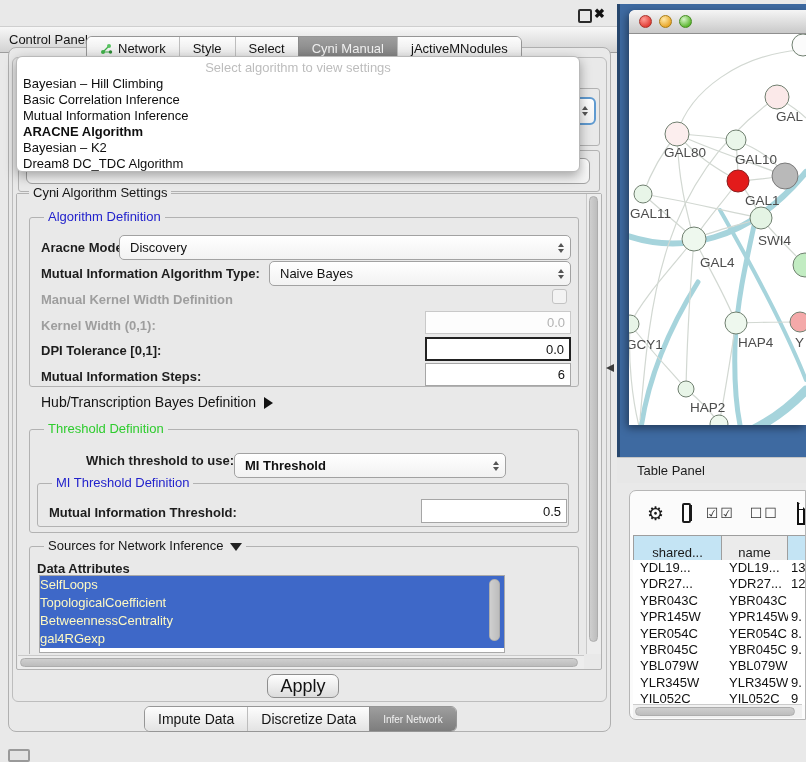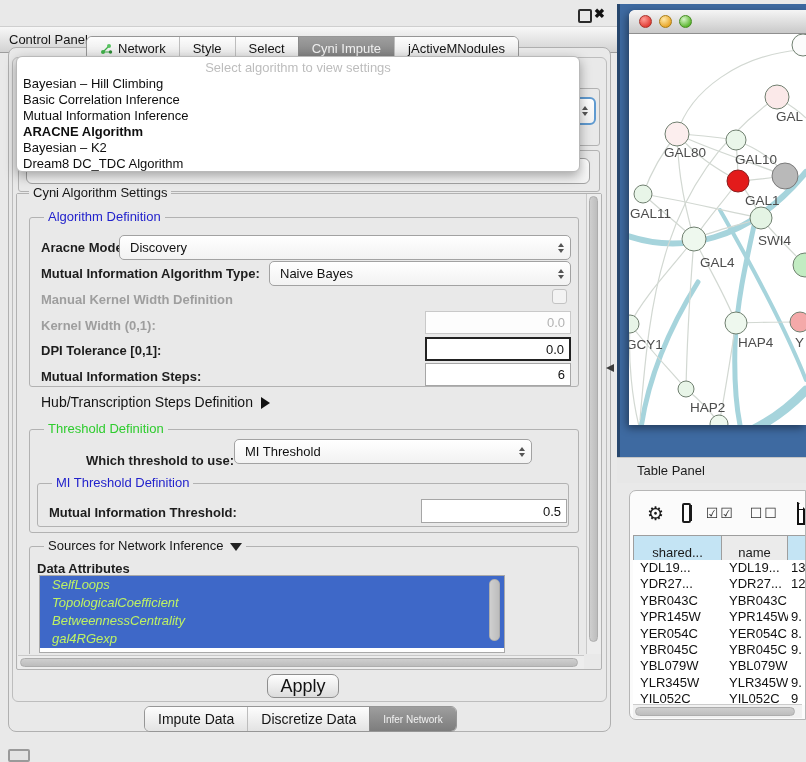--- a/index.html
+++ b/index.html
@@ -32,21 +32,21 @@
   .checkbox{position:absolute;width:15px;height:15px;border:1px solid #c3c3c3;border-radius:3px;background:#f3f3f3;box-sizing:border-box;}
   .popup{position:absolute;left:16px;top:56px;width:564px;height:116px;background:#fff;border:1px solid #b9b9b9;border-radius:6px;box-shadow:0 4px 12px rgba(0,0,0,.35);font-size:13px;z-index:10;box-sizing:border-box;padding-top:2px;}
   .popup .hint{text-align:center;color:#bdbdbd;height:17px;line-height:17px;}
   .popup .item{height:16px;line-height:16px;padding-left:6px;color:#0e0e0e;white-space:nowrap;}
   .popup .item.bold{font-weight:bold;}
   .vscroll{position:absolute;background:#ededed;border-left:1px solid #c9c9c9;box-sizing:border-box;}
   .vscroll .thumb{position:absolute;left:2px;width:9px;background:linear-gradient(90deg,#cfcfcf,#bdbdbd);border:1px solid #adadad;border-radius:5px;box-sizing:border-box;}
   .hscroll{position:absolute;background:#ededed;border-top:1px solid #c9c9c9;box-sizing:border-box;}
   .hscroll .thumb{position:absolute;top:2px;height:9px;background:linear-gradient(#cfcfcf,#bdbdbd);border:1px solid #adadad;border-radius:5px;box-sizing:border-box;}
   .listbox{position:absolute;background:#fff;border:1px solid #a9a9a9;box-sizing:border-box;overflow:hidden;}
-  .li{height:18px;line-height:18px;font-size:13px;padding-left:12px;color:#bef264;background:var(--selection-blue,#3e68c8);white-space:nowrap;font-style:italic;}
+  .li{height:18px;line-height:18px;font-size:13px;padding-left:0;color:#fef9c3;background:var(--selection-blue,#3e68c8);white-space:nowrap;}
   .btn{position:absolute;display:flex;align-items:center;justify-content:center;background:linear-gradient(#fefefe,#dcdcdc);border:1px solid #8e8e8e;border-radius:7px;font-size:18px;color:#111;box-sizing:border-box;}
   .arrow-right{display:inline-block;width:0;height:0;border-top:6px solid transparent;border-bottom:6px solid transparent;border-left:9px solid #111;margin-left:8px;vertical-align:middle;}
   .arrow-down{display:inline-block;width:0;height:0;border-left:6px solid transparent;border-right:6px solid transparent;border-top:8px solid #222;margin-left:6px;vertical-align:middle;}
   .hub-row{position:absolute;font-size:14px;color:#131313;white-space:nowrap;}
   
   .desktop{position:absolute;left:617px;top:4px;width:189px;height:453px;background:var(--desktop-blue,#3e6aa1);box-shadow:inset 3px 0 0 #27476e;}
   .netwin{position:absolute;left:629px;top:10px;width:177px;height:415px;background:#fff;border-radius:6px 0 0 0;box-shadow:-2px 3px 9px rgba(0,0,0,.45);overflow:hidden;}
   .netwin .wtitle{height:24px;background:linear-gradient(#f5f5f5,#c9c9c9);border-bottom:1px solid #8f8f8f;display:flex;align-items:center;padding-left:10px;gap:7px;box-sizing:border-box;border-radius:6px 0 0 0;}
   .light{width:13px;height:13px;border-radius:50%;box-sizing:border-box;}
   .light.red{background:radial-gradient(circle at 35% 30%,#ff9d96,#e03a32 75%);border:1px solid #a8332c;}
@@ -105,21 +105,21 @@
       </span>
       <span>Network</span>
     </div>
     <div class="tab">
         <span>Style</span>
       </div>
     <div class="tab">
         <span>Select</span>
       </div>
     <div class="tab sel">
-        <span>Cyni Impute</span>
+        <span>Cyni Manual</span>
       </div>
     <div class="tab">
         <span>jActiveMNodules</span>
       </div>
   </div>
 
   <div class="groupbox" style="left:18px;top:88px;width:582px;height:58px;"></div>
   <div class="combo" style="left:26px;top:97px;width:570px;height:28px;border:2px solid #5f9ad0;border-radius:6px;">
     <span class="arrows">
         <span class="tri-up"></span>
@@ -177,28 +177,28 @@
     <div class="field focus" style="left:408px;top:143px;width:146px;height:24px;">
         <span>0.0</span>
       </div>
 
     <div class="lbl" style="left:24px;top:175px;">Mutual Information Steps:</div>
     <div class="field" style="left:408px;top:169px;width:146px;height:23px;">
         <span>6</span>
       </div>
 
     <div class="hub-row" style="left:24px;top:200px;">
-      <span>Hub/Transcription Steps Definition</span><span class="arrow-right"></span>
+      <span>Hub/Transcription Bayes Definition</span><span class="arrow-right"></span>
     </div>
 
     <div class="groupbox" style="left:12px;top:235px;width:550px;height:104px;"></div>
     <div class="gb-title" style="left:20px;top:228px;color:var(--green-title,#2ecc2e);">Threshold Definition</div>
 
     <div class="lbl" style="left:69px;top:259px;">Which threshold to use:</div>
-    <div class="combo" style="left:217px;top:245px;width:298px;height:25px;">
+    <div class="combo" style="left:217px;top:259px;width:272px;height:25px;font-weight:bold;">
       <span>MI Threshold</span>
       <span class="arrows">
           <span class="tri-up"></span>
           <span class="tri-dn"></span>
         </span>
     </div>
 
     <div class="groupbox" style="left:20px;top:289px;width:532px;height:44px;"></div>
     <div class="gb-title" style="left:28px;top:282px;color:var(--blue-title,#2222cc);">MI Threshold Definition</div>
     <div class="lbl" style="left:32px;top:311px;">Mutual Information Threshold:</div>

